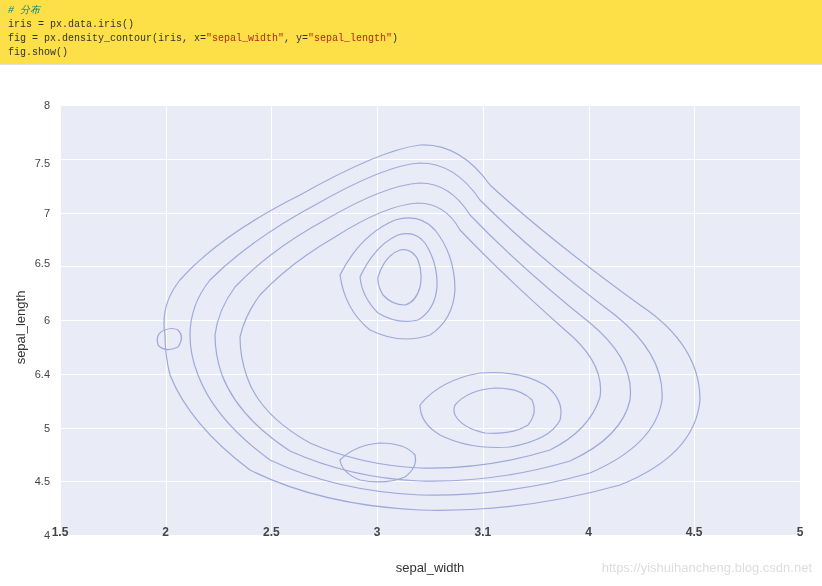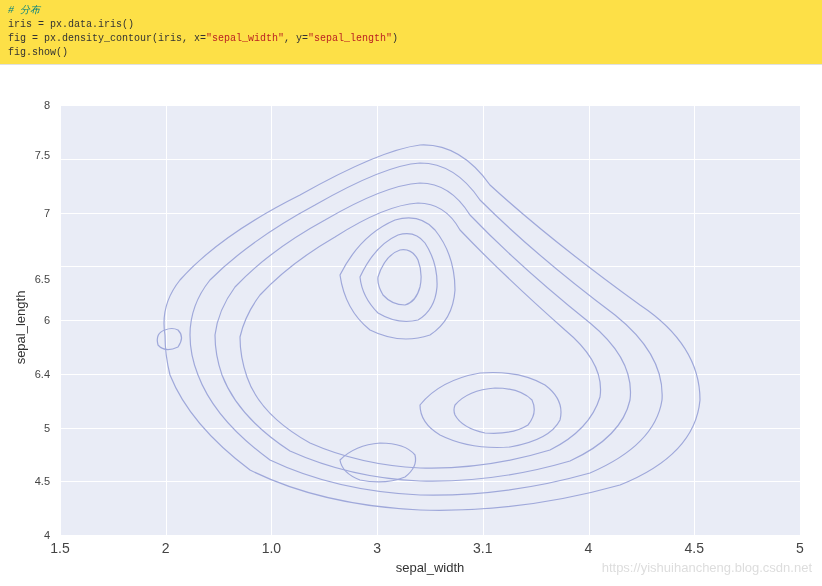--- a/index.html
+++ b/index.html
@@ -39,24 +39,25 @@
     }
     .gridline-v, .gridline-h {
       position: absolute;
       background: #fff;
     }
     .gridline-v { width: 1px; height: 100%; top: 0; }
     .gridline-h { height: 1px; width: 100%; left: 0; }
     
     .tick-x {
       position: absolute;
-      top: 475px;
-      font-size: 14px;
+      top: 460px;
+      font-size: 12px;
       color: #444;
       transform: translateX(-50%);
+      font-weight: bold;
     }
     .tick-y {
       position: absolute;
       left: 50px;
       font-size: 11px;
       color: #444;
       transform: translate(-100%, -50%);
     }
     .axis-label-x {
       position: absolute;
@@ -146,34 +147,34 @@
       <path class="contour-path" d="M 395,300 Q 408,285 435,283 Q 460,283 472,295 Q 478,308 468,320 Q 452,330 425,328 Q 402,323 395,310 Q 393,305 395,300 Z"></path>
 
       <path class="contour-path" d="M 280,355 Q 295,340 320,338 Q 345,338 355,350 Q 358,362 345,372 Q 325,380 300,375 Q 282,368 280,355 Z"></path>
 
       <path class="contour-path" d="M 105,225 Q 95,228 98,240 Q 105,248 118,242 Q 125,232 118,225 Q 112,222 105,225 Z"></path>
     </svg>
   </div>
 
   <div class="tick-x" style="left:60px">1.5</div>
   <div class="tick-x" style="left:165.7px">2</div>
-  <div class="tick-x" style="left:271.4px">1.0</div>
+  <div class="tick-x" style="left:271.4px">2.5</div>
   <div class="tick-x" style="left:377.1px">3</div>
   <div class="tick-x" style="left:482.8px">3.1</div>
   <div class="tick-x" style="left:588.5px">4</div>
   <div class="tick-x" style="left:694.2px">4.5</div>
   <div class="tick-x" style="left:800px">5</div>
 
   <div class="tick-y" style="top:470px">4</div>
   <div class="tick-y" style="top:416.25px">4.5</div>
   <div class="tick-y" style="top:362.5px">5</div>
   <div class="tick-y" style="top:308.75px">6.4</div>
   <div class="tick-y" style="top:255px">6</div>
-  <div class="tick-y" style="top:214px">6.5</div>
+  <div class="tick-y" style="top:198px">6.5</div>
   <div class="tick-y" style="top:147.5px">7</div>
-  <div class="tick-y" style="top:90px">7.5</div>
+  <div class="tick-y" style="top:98px">7.5</div>
   <div class="tick-y" style="top:40px">8</div>
 
   <div class="axis-label-x">sepal_width</div>
   <div class="axis-label-y">sepal_length</div>
 
   <div class="watermark">https://yishuihancheng.blog.csdn.net</div>
 </div>
 
 </body></html>

